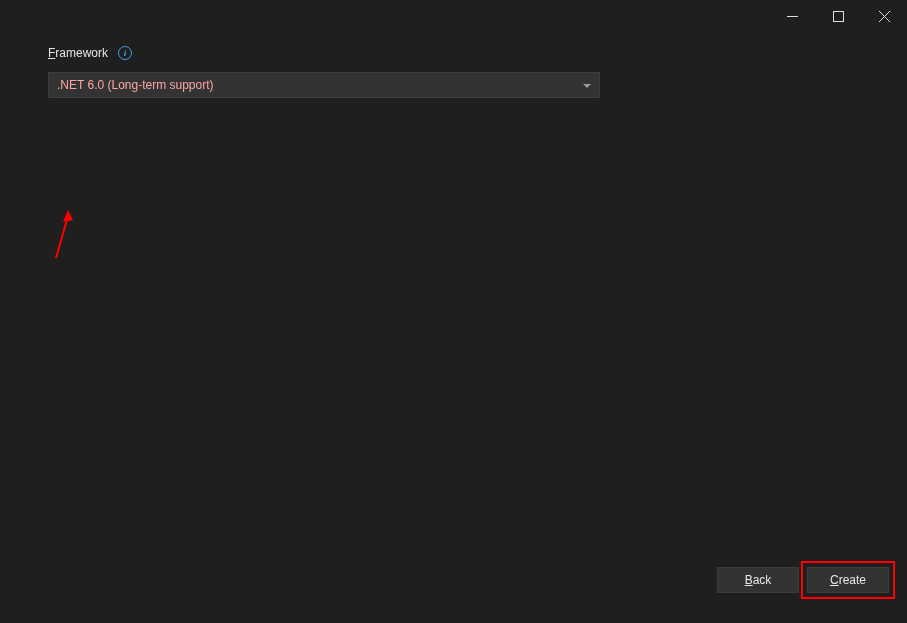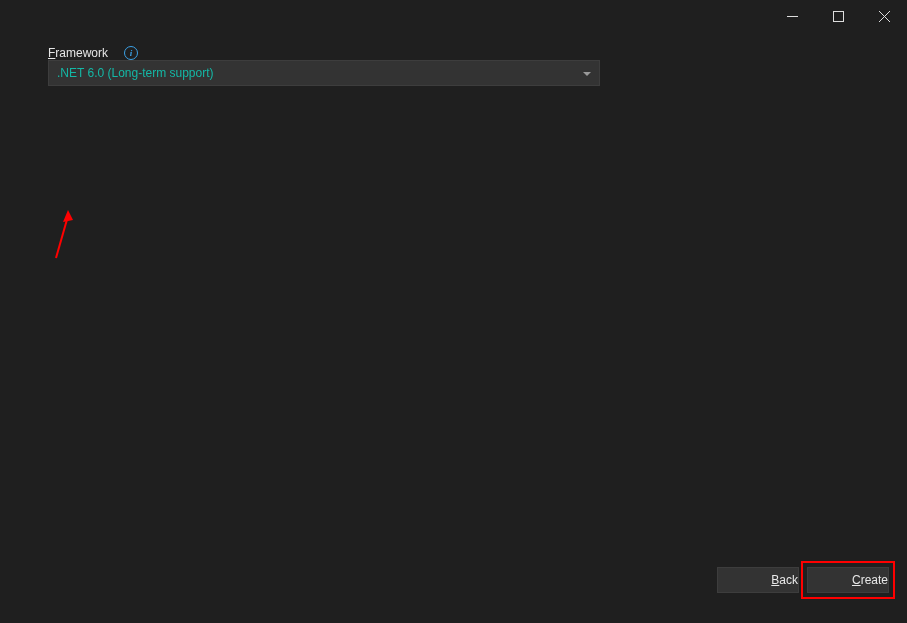--- a/index.html
+++ b/index.html
@@ -27,55 +27,55 @@
     .heading {
       font-size: 28px; font-weight: 400; color: #fff; letter-spacing: 0.2px;
       margin-bottom: 28px;
     }
     .subrow { display: flex; align-items: center; gap: 14px; margin-bottom: 26px; }
     .subtitle { font-size: 17px; font-weight: 400; color: #eaeaea; }
     .tag {
       background: #3a3a3a; color: #d6d6d6;
       font-size: 11px; padding: 2px 8px; border-radius: 2px;
     }
-    .field-label-row { display: flex; align-items: center; gap: 16px; }
+    .field-label-row { display: flex; align-items: center; gap: 10px; margin-bottom: 12px; }
     .field-label { font-size: 12px; color: #e5e5e5; }
     .field-label .ul { text-decoration: underline; }
     .info-icon {
       width: 14px; height: 14px; border-radius: 50%;
       border: 1.5px solid #3ba1e6; display: inline-flex;
       align-items: center; justify-content: center;
       color: #3ba1e6; font-size: 9px; font-weight: 700;
       font-style: italic; font-family: Georgia, serif;
     }
     .select {
       width: 552px; height: 26px;
       background: #333333;
       border: 1px solid #3d3d3d;
       display: flex; align-items: center;
       padding: 12px 8px;
-      font-size: 12px; color: #14b8a6;
+      font-size: 12px; color: #fca5a5;
       position: relative;
     }
     .select .caret {
       position: absolute; right: 8px; top: 50%; transform: translateY(-50%);
     }
     .select .caret svg { width: 8px; height: 5px; fill: #9a9a9a; }
     .annot-arrow {
       position: absolute; left: 50px; top: 210px; width: 30px; height: 50px;
       pointer-events: none;
     }
     .footer {
       position: absolute; bottom: 30px; right: 18px;
       display: flex; gap: 8px; align-items: center;
     }
     .btn {
       width: 82px; height: 26px;
       background: #333333; border: 1px solid #3d3d3d;
-      display: flex; align-items: center; justify-content: flex-end;
+      display: flex; align-items: center; justify-content: center;
       font-size: 12px; color: #e8e8e8;
     }
     .btn .ul-first { text-decoration: underline; }
     .highlight-box {
       position: absolute;
       border: 2px solid #ff0000;
       pointer-events: none;
     }
   </style>
 </head>

